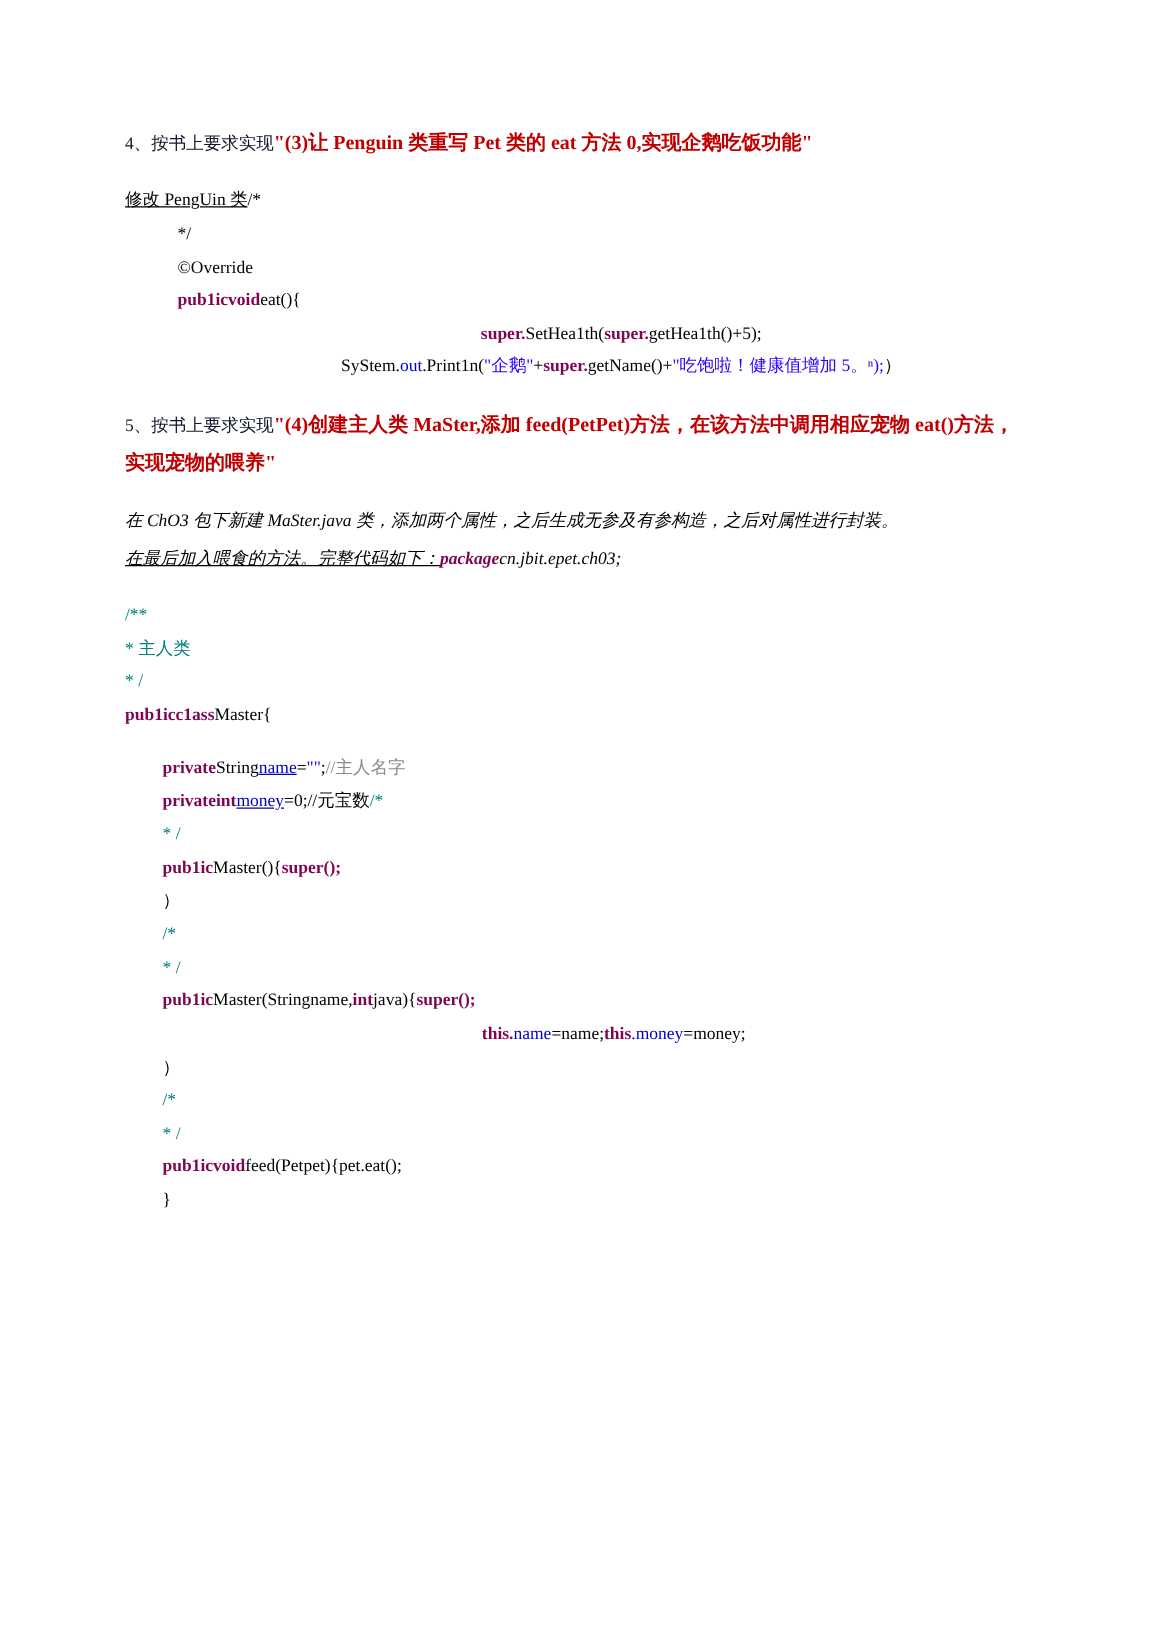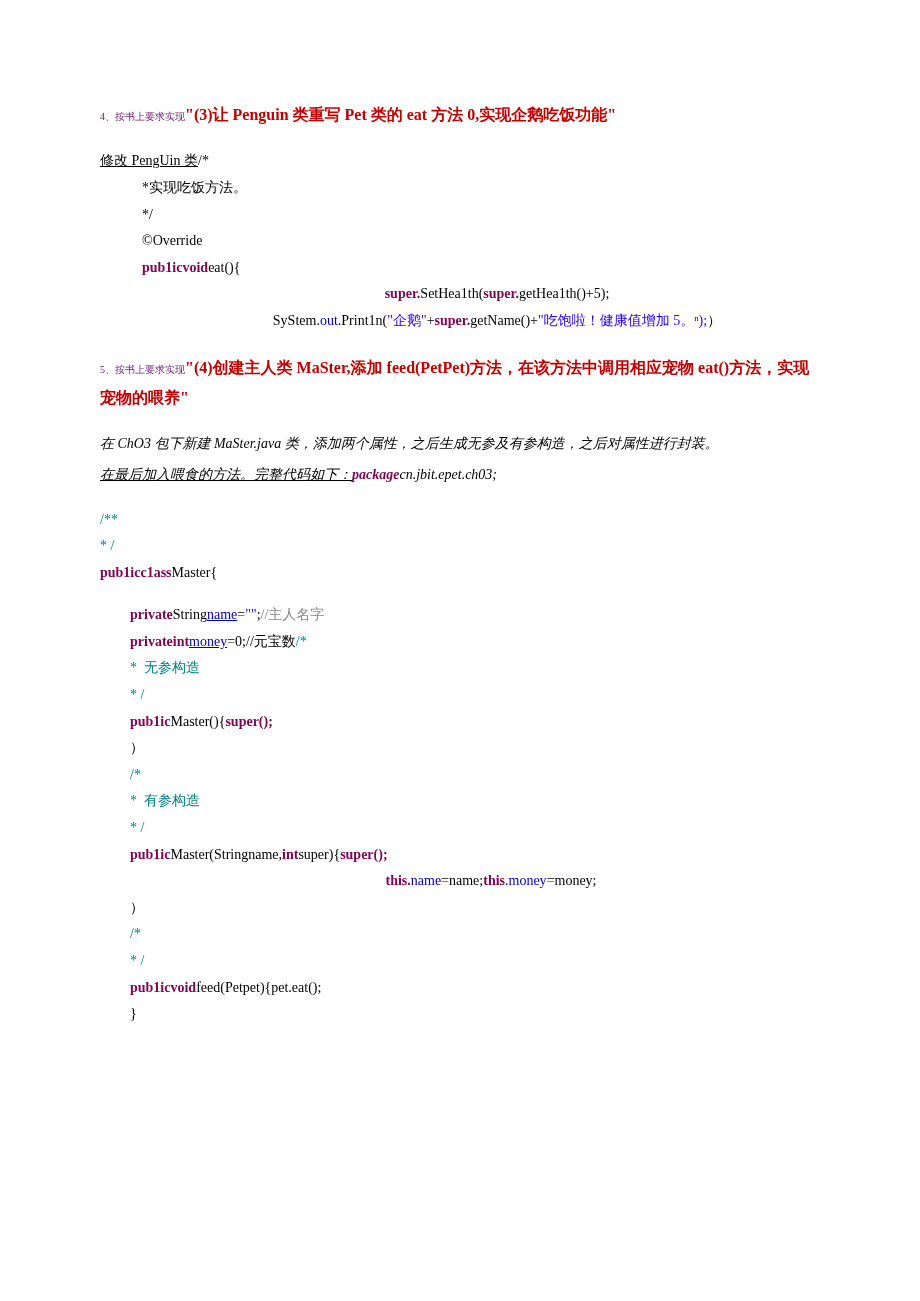--- a/index.html
+++ b/index.html
@@ -15,22 +15,22 @@
   }
   .red-bold {
     color: #c00000;
     font-weight: bold;
     font-size: 16px;
   }
   .section-head {
     margin: 0 0 18px 0;
   }
   .section-head .prefix {
-    font-size: 10px;
-    color: #701a75;
+    font-size: 14px;
+    color: #0f172a;
   }
   .underline {
     text-decoration: underline;
     margin-top: 24px;
   }
   .code-block {
     margin-left: 42px;
     font-family: "SimSun", "宋体", serif;
   }
   .code-block .line {
@@ -66,21 +66,20 @@
 </head>
 <body>
 
 <div class="section-head">
   <span class="prefix">4、按书上要求实现</span><span class="red-bold">"(3)让 Penguin 类重写 Pet 类的 eat 方法 0,实现企鹅吃饭功能"</span>
 </div>
 
 <div>
   <div class="line"><span class="underline">修改 PengUin 类</span><span>/*</span></div>
   <div class="code-block">
-    <div class="line"><span>*实现吃饭方法。</span></div>
     <div class="line"><span>*/</span></div>
     <div class="line"><span>©Override</span></div>
     <div class="line"><span class="kw">pub1icvoid</span><span>eat(){</span></div>
     <div class="line indent1"><span class="kw">super.</span><span>SetHea1th</span><span>(</span><span class="kw">super.</span><span>getHea1th()+5);</span></div>
     <div class="line indent1"><span>SyStem.</span><span class="var">out</span><span>.Print1n</span><span>(</span><span class="str">"企鹅"</span><span>+</span><span class="kw">super.</span><span>getName()+</span><span class="str">"吃饱啦！健康值增加 5。ⁿ);</span><span>）</span></div>
   </div>
 </div>
 
 <div style="height: 18px;"></div>
 
@@ -90,35 +89,34 @@
 
 <div>
   <div class="para">在 ChO3 包下新建 MaSter.java 类，添加两个属性，之后生成无参及有参构造，之后对属性进行封装。</div>
   <div class="para"><span class="underline">在最后加入喂食的方法。完整代码如下：</span><span class="kw">package</span><span>cn.jbit.epet.ch03;</span></div>
 </div>
 
 <div style="height: 14px;"></div>
 
 <div>
   <div class="line teal">/**</div>
+  <div class="line teal">*  主人类</div>
   <div class="line teal">* /</div>
   <div class="line"><span class="kw">pub1icc1ass</span><span>Master{</span></div>
   <div style="height: 16px;"></div>
 
   <div class="code-block" style="margin-left:30px;">
     <div class="line"><span class="kw">private</span><span>String</span><span class="underlined-var">name</span><span>=</span><span class="str">""</span><span>;</span><span class="comment">//主人名字</span></div>
     <div class="line"><span class="kw">privateint</span><span class="underlined-var">money</span><span>=0;//元宝数</span><span class="teal">/*</span></div>
-    <div class="line teal"><span>*  无参构造</span></div>
     <div class="line teal"><span>* /</span></div>
     <div class="line"><span class="kw">pub1ic</span><span>Master(){</span><span class="kw">super();</span></div>
     <div class="line"><span>）</span></div>
     <div class="line teal"><span>/*</span></div>
-    <div class="line teal"><span>*  有参构造</span></div>
     <div class="line teal"><span>* /</span></div>
-    <div class="line"><span class="kw">pub1ic</span><span>Master(Stringname,</span><span class="kw">int</span><span>super){</span><span class="kw">super();</span></div>
+    <div class="line"><span class="kw">pub1ic</span><span>Master(Stringname,</span><span class="kw">int</span><span>java){</span><span class="kw">super();</span></div>
     <div class="line indent1"><span class="kw">this.</span><span class="var">name</span><span>=name;</span><span class="kw">this</span><span class="var">.money</span><span>=money;</span></div>
     <div class="line"><span>）</span></div>
     <div class="line teal"><span>/*</span></div>
     <div class="line teal"><span>* /</span></div>
     <div class="line"><span class="kw">pub1icvoid</span><span>feed(Petpet){pet.eat();</span></div>
     <div class="line"><span>}</span></div>
   </div>
 </div>
 
 </body></html>

